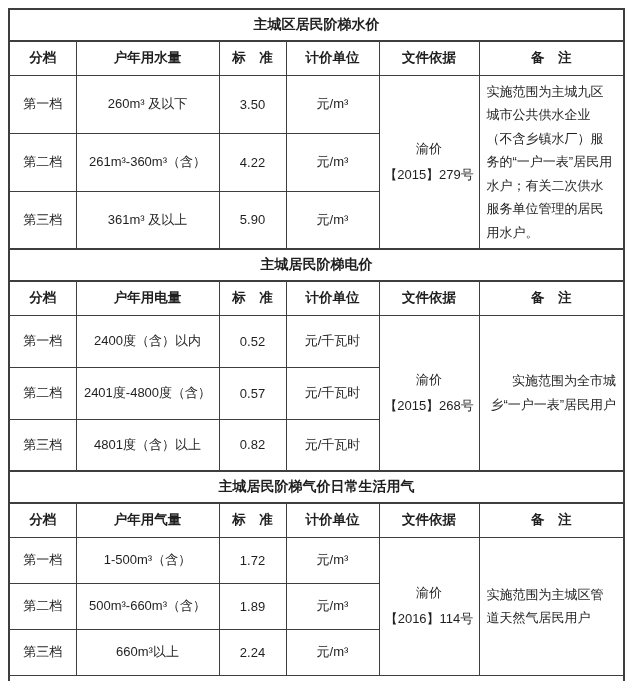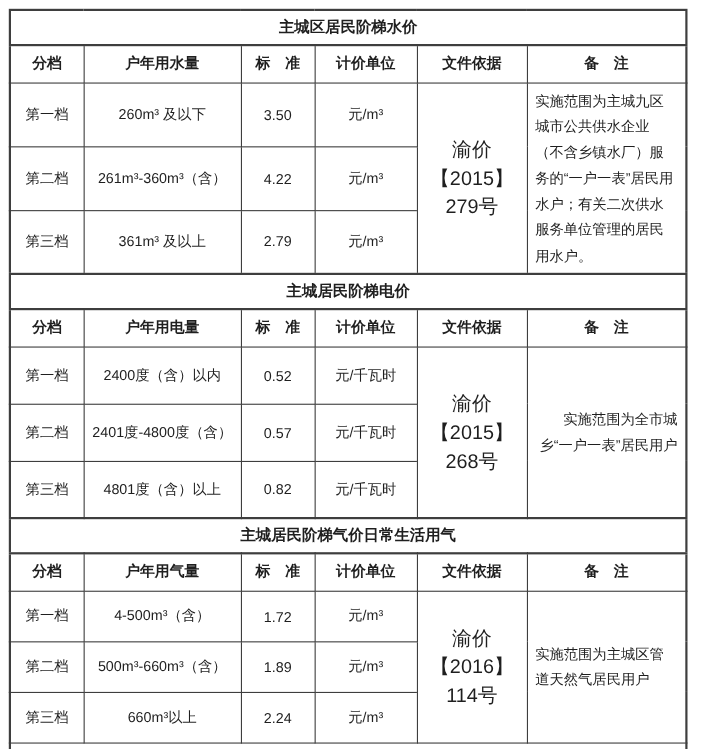--- a/index.html
+++ b/index.html
@@ -47,21 +47,21 @@
   }
   tr.header-row td {
     font-weight: bold;
     font-size: 13.5px;
     height: 34px;
     text-align: center;
   }
   tr.data-row-s1 td { height: 57px; }
   tr.data-row-s2 td { height: 52px; }
   tr.data-row-s3 td { height: 46px; }
-  td.doc-cell { line-height: 26px; font-size: 18px; }
+  td.doc-cell { line-height: 26px; font-size: 13px; }
   td.doc-cell .doc-line { display: block; }
   td.note-cell {
     line-height: 23.5px;
     padding: 4px 7px;
     font-size: 13px;
   }
   td.note-left { text-align: left; }
   td.note-center { text-align: right; }
   tr.partial-row td { height: 14px; border-bottom: none; }
 </style>
@@ -104,21 +104,21 @@
     </tr>
     <tr class="data-row-s1">
       <td>第二档</td>
       <td>261m³-360m³（含）</td>
       <td>4.22</td>
       <td>元/m³</td>
     </tr>
     <tr class="data-row-s1">
       <td>第三档</td>
       <td>361m³ 及以上</td>
-      <td>2.79</td>
+      <td>5.90</td>
       <td>元/m³</td>
     </tr>
 
     <tr class="title-row">
       <td colspan="6">主城居民阶梯电价</td>
     </tr>
     <tr class="header-row">
       <td>分档</td>
       <td>户年用电量</td>
       <td>标　准</td>
@@ -156,21 +156,21 @@
     <tr class="header-row">
       <td>分档</td>
       <td>户年用气量</td>
       <td>标　准</td>
       <td>计价单位</td>
       <td>文件依据</td>
       <td>备　注</td>
     </tr>
     <tr class="data-row-s3">
       <td>第一档</td>
-      <td>4-500m³（含）</td>
+      <td>1-500m³（含）</td>
       <td>1.72</td>
       <td>元/m³</td>
       <td class="doc-cell" rowspan="3">
         <span class="doc-line">渝价</span>
         <span class="doc-line">【2016】114号</span>
       </td>
       <td class="note-cell note-left" rowspan="3">实施范围为主城区管道天然气居民用户</td>
     </tr>
     <tr class="data-row-s3">
       <td>第二档</td>

